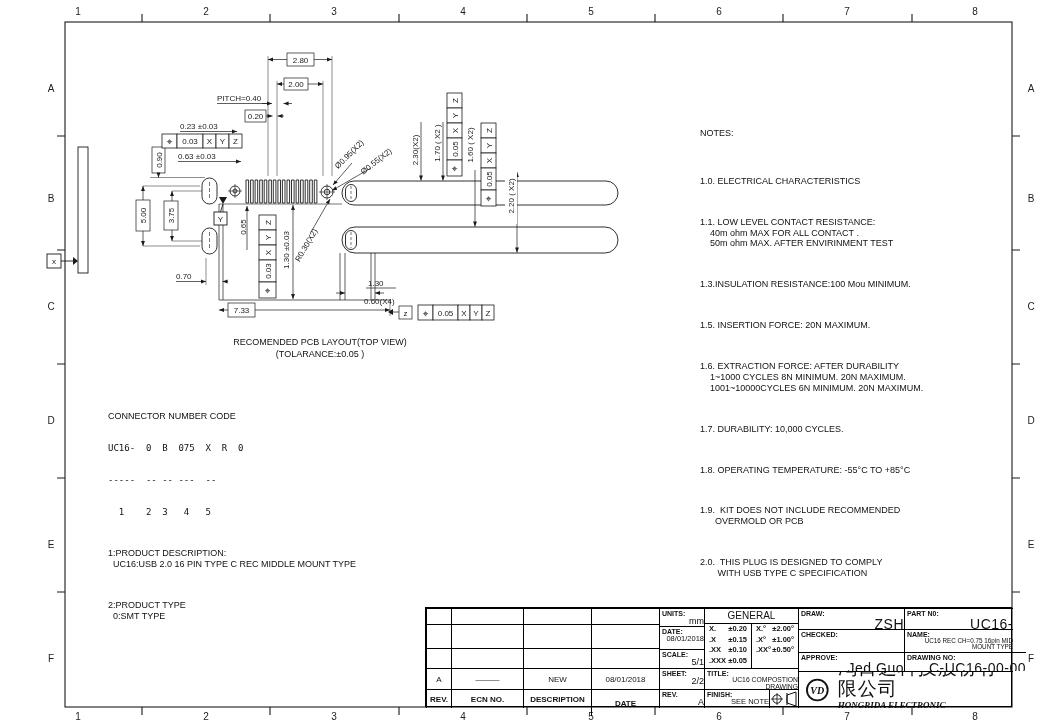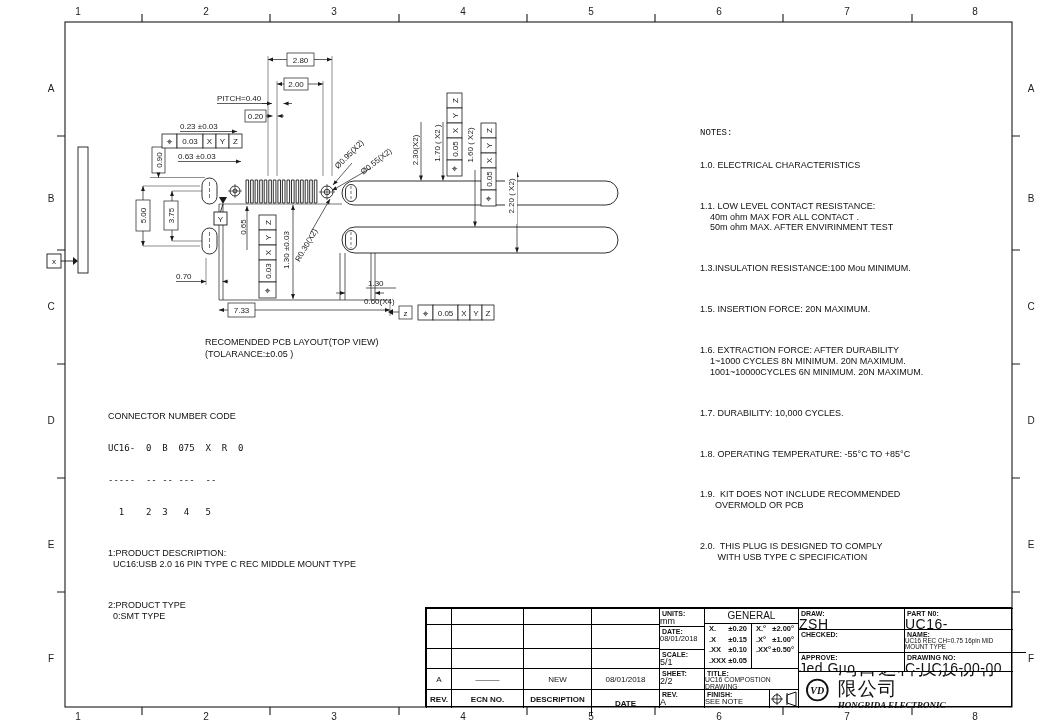--- a/index.html
+++ b/index.html
@@ -3,36 +3,36 @@
 <meta charset="utf-8">
 <style>
   html,body{margin:0;padding:0;background:#fff;}
   .page{position:relative;width:1044px;height:727px;background:#ffffff;overflow:hidden;
         font-family:"Liberation Sans",sans-serif;color:#111;}
   .draw-layer{position:absolute;left:0;top:0;pointer-events:none;}
   .ruler-num{position:absolute;width:20px;text-align:center;font-size:10px;color:#222;}
   .ruler-letter{position:absolute;width:14px;text-align:center;font-size:10px;color:#222;}
   .notes{position:absolute;left:700px;top:106px;width:280px;font-size:9px;line-height:1.2;
          white-space:pre-wrap;}
-  .notes-title{font-family:Liberation Mono, monospace;}
+  .notes-title{margin-bottom:16px;}
   .note{margin-bottom:8.5px;}
   .codeblk{position:absolute;left:108px;top:389px;width:345px;font-size:9px;line-height:1.2;
            white-space:pre-wrap;}
   .code-heading{}
   .code-mono{font-family:"DejaVu Sans Mono",monospace;font-size:9px;line-height:1.15;}
   .code-sec{margin-top:9px;}
-  .caption{position:absolute;left:205px;top:337px;width:230px;text-align:left;font-size:9px;
+  .caption{position:absolute;left:205px;top:337px;width:230px;text-align:center;font-size:9px;
            line-height:1.3;}
   
   .tblock{position:absolute;left:425px;top:607px;width:587px;height:100px;
           border:1px solid #000;box-sizing:border-box;font-size:8px;}
   .tb-cell{position:absolute;border-left:1px solid #000;border-top:1px solid #000;
            box-sizing:border-box;overflow:hidden;}
   .tb-lab{font-size:7px;font-weight:bold;padding:1px 0 0 2px;line-height:1;}
-  .tb-val{text-align:left;font-size:9px;line-height:1;}
+  .tb-val{text-align:right;font-size:9px;line-height:1;}
   .tb-val.big{font-size:14px;letter-spacing:0.5px;}
   .tb-center{display:flex;align-items:center;justify-content:center;height:100%;}
   .tol-row{display:flex;justify-content:space-between;padding:0 4px;font-size:7.5px;
            font-weight:bold;line-height:1.42;}
   .company{display:flex;align-items:center;gap:8px;padding:4px 6px;}
   .company-cn{font-size:19px;font-weight:normal;letter-spacing:1px;line-height:1.1;}
   .company-en{font-size:9px;font-style:italic;font-family:"Liberation Serif",serif;
               font-weight:bold;line-height:1.2;}
 </style>
 </head>

